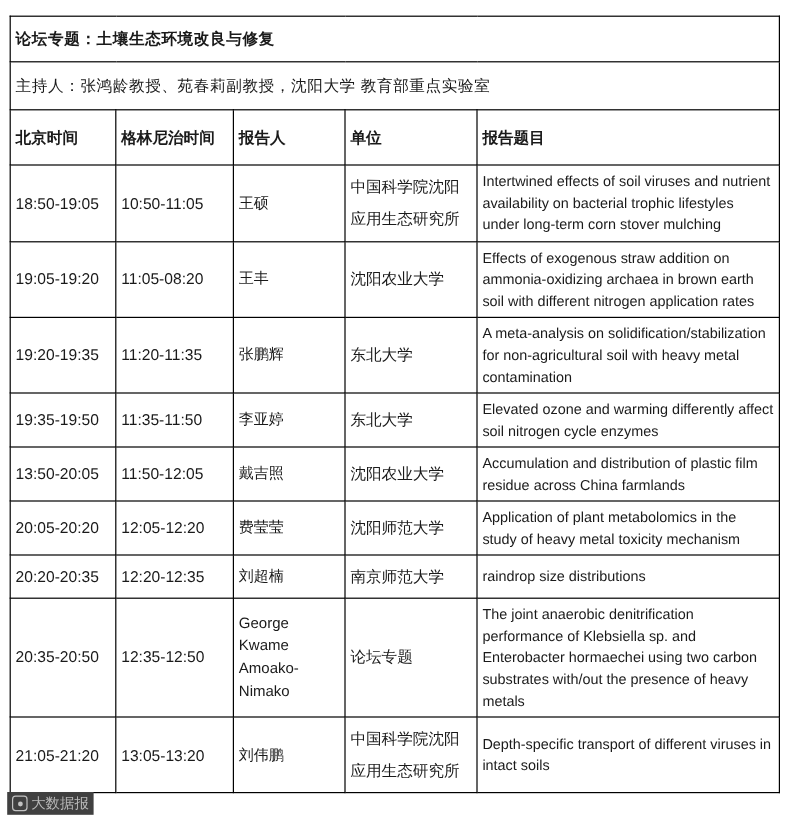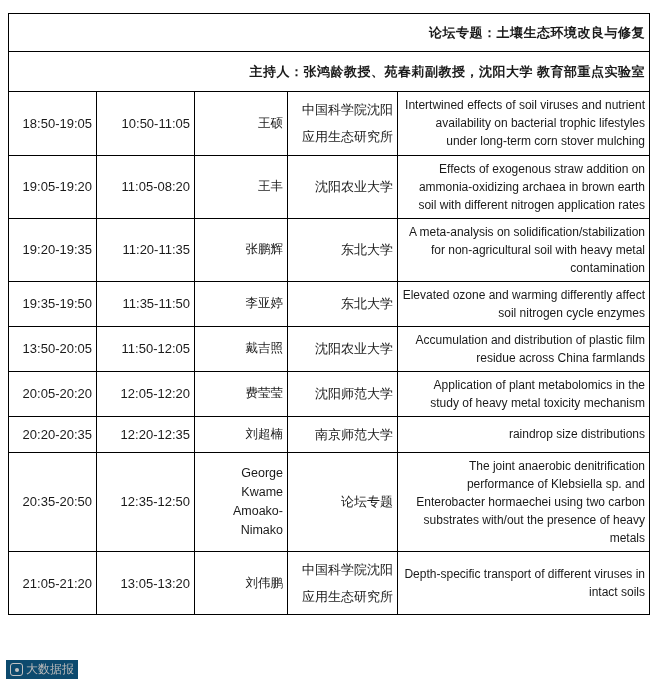--- a/index.html
+++ b/index.html
@@ -12,42 +12,42 @@
     overflow: hidden;
   }
   .wrap { padding: 13px 8px 4px 8px; }
   table.schedule {
     border-collapse: collapse;
     width: 641px;
     table-layout: fixed;
   }
   table.schedule th, table.schedule td {
     border: 1px solid #000000;
-    text-align: right;
+    text-align: left;
     vertical-align: middle;
     padding: 4px 4px;
     word-wrap: break-word;
   }
   tr.topic-row th { font-size: 13px; font-weight: bold; height: 38px; letter-spacing: 0.5px; }
-  tr.host-row th  { font-size: 13px; font-weight: bold; height: 40px; letter-spacing: 0.5px; }
+  tr.host-row th  { font-size: 13px; font-weight: normal; height: 40px; letter-spacing: 0.5px; }
   tr.col-header th { font-size: 13px; font-weight: bold; height: 46px; }
   td.time { font-size: 13px; }
   td.speaker { font-size: 12.5px; line-height: 1.5; }
   td.affiliation { font-size: 13px; line-height: 2.1; white-space: pre-line; }
   td.title { font-size: 12px; line-height: 1.5; padding: 4px 8px; }
   .watermark {
     position: absolute;
     left: 6px;
     bottom: 1px;
     font-size: 12px;
     color: #b9b9b9;
     display: flex;
     align-items: center;
     gap: 3px;
-    background: #0c4a6e;
+    background: #404040;
     padding: 1px 4px;
   }
   .watermark .wm-icon {
     display: inline-block;
     width: 13px; height: 13px;
     border: 1.5px solid #c2c2c2;
     border-radius: 3px;
     position: relative;
   }
   .watermark .wm-icon::after {
@@ -70,20 +70,27 @@
       <col style="width:93px">
       <col style="width:110px">
       <col style="width:252px">
     </colgroup>
     <thead>
       <tr class="topic-row">
         <th colspan="5">论坛专题：土壤生态环境改良与修复</th>
       </tr>
       <tr class="host-row">
         <th colspan="5">主持人：张鸿龄教授、苑春莉副教授，沈阳大学 教育部重点实验室</th>
+      </tr>
+      <tr class="col-header">
+        <th>北京时间</th>
+        <th>格林尼治时间</th>
+        <th>报告人</th>
+        <th>单位</th>
+        <th>报告题目</th>
       </tr>
     </thead>
     <tbody id="rows">
         <tr>
     <td class="time">18:50-19:05</td>
     <td class="time">10:50-11:05</td>
     <td class="speaker">王硕</td>
     <td class="affiliation">中国科学院沈阳
 应用生态研究所</td>
     <td class="title">Intertwined effects of soil viruses and nutrient availability on bacterial trophic lifestyles under long-term corn stover mulching</td>

